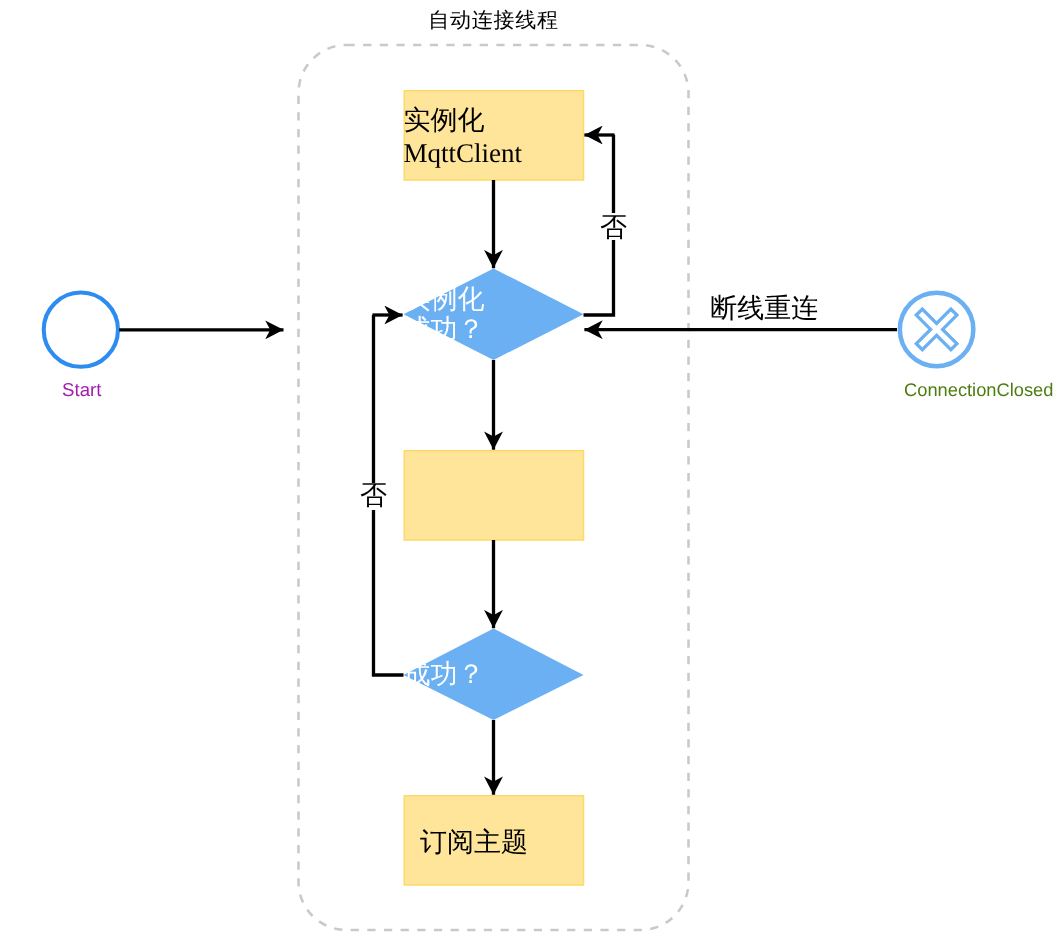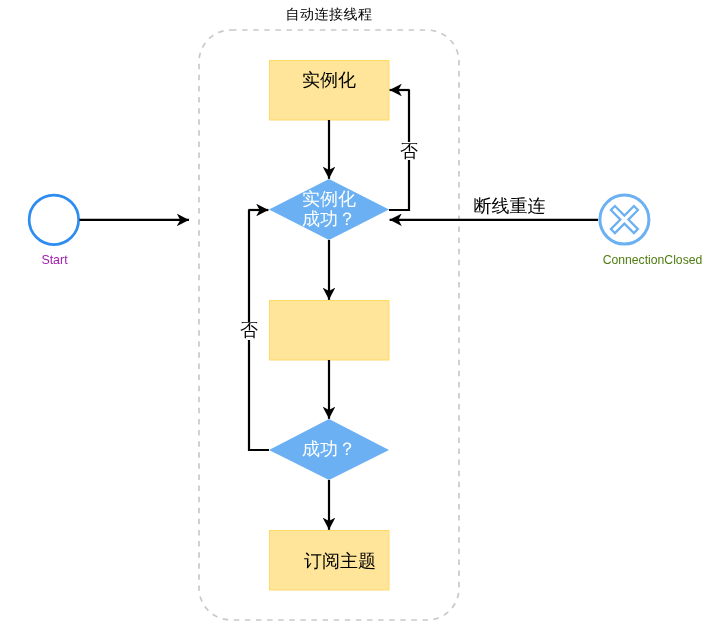--- a/index.html
+++ b/index.html
@@ -3,21 +3,21 @@
 <meta charset="utf-8">
 <title>自动连接线程流程图</title>
 <style>
   html,body{margin:0;padding:0;}
   body{width:706px;height:632px;background:#ffffff;
        font-family:"Liberation Serif",serif;overflow:hidden;}
   #stage{position:relative;width:690px;height:632px;}
   svg.layer{position:absolute;left:0;top:0;width:706px;height:632px;}
   .lbl{position:absolute;white-space:nowrap;line-height:1.15;}
   .sans{font-family:"Liberation Sans",sans-serif;}
-  .node-text{text-align:center;font-size:18px;line-height:22px;color:#000;width:120px;}
+  .node-text{text-align:left;font-size:18px;line-height:22px;color:#000;width:120px;}
   .edge-text{font-size:18px;line-height:18px;color:#000;background:#ffffff;
              padding:0.5px 0.5px;transform:translate(-50%,-50%);}
 </style>
 </head>
 <body>
 
 <div id="stage">
   <svg class="layer" viewBox="0 0 706 632">
     <defs>
       <marker id="ah" markerWidth="12.4" markerHeight="12.6" refX="12.2" refY="6.3" orient="auto" markerUnits="userSpaceOnUse">
@@ -55,20 +55,21 @@
   </svg>
 
   <div class="lbl" style="left:229px;top:7px;width:200px;text-align:center;font-size:14px;letter-spacing:0.5px;color:#000;">自动连接线程</div>
 
   <div class="lbl sans" style="left:14.5px;top:253px;width:80px;text-align:center;font-size:12.4px;color:#a21caf;">Start</div>
 
   <div class="lbl sans" style="left:577px;top:253px;width:151px;text-align:center;font-size:12.2px;color:#4d7c0f;">ConnectionClosed</div>
 
   <div class="lbl node-text" style="left:269px;top:69px;">
     <div>实例化</div>
+    <div>MqttClient</div>
   </div>
 
   <div class="lbl node-text" style="left:269px;top:189px;line-height:20.2px;color:#fff;">
     <div>实例化</div>
     <div>成功？</div>
   </div>
 
 
   <div class="lbl node-text" style="left:269px;top:438px;color:#fff;">成功？</div>
 

